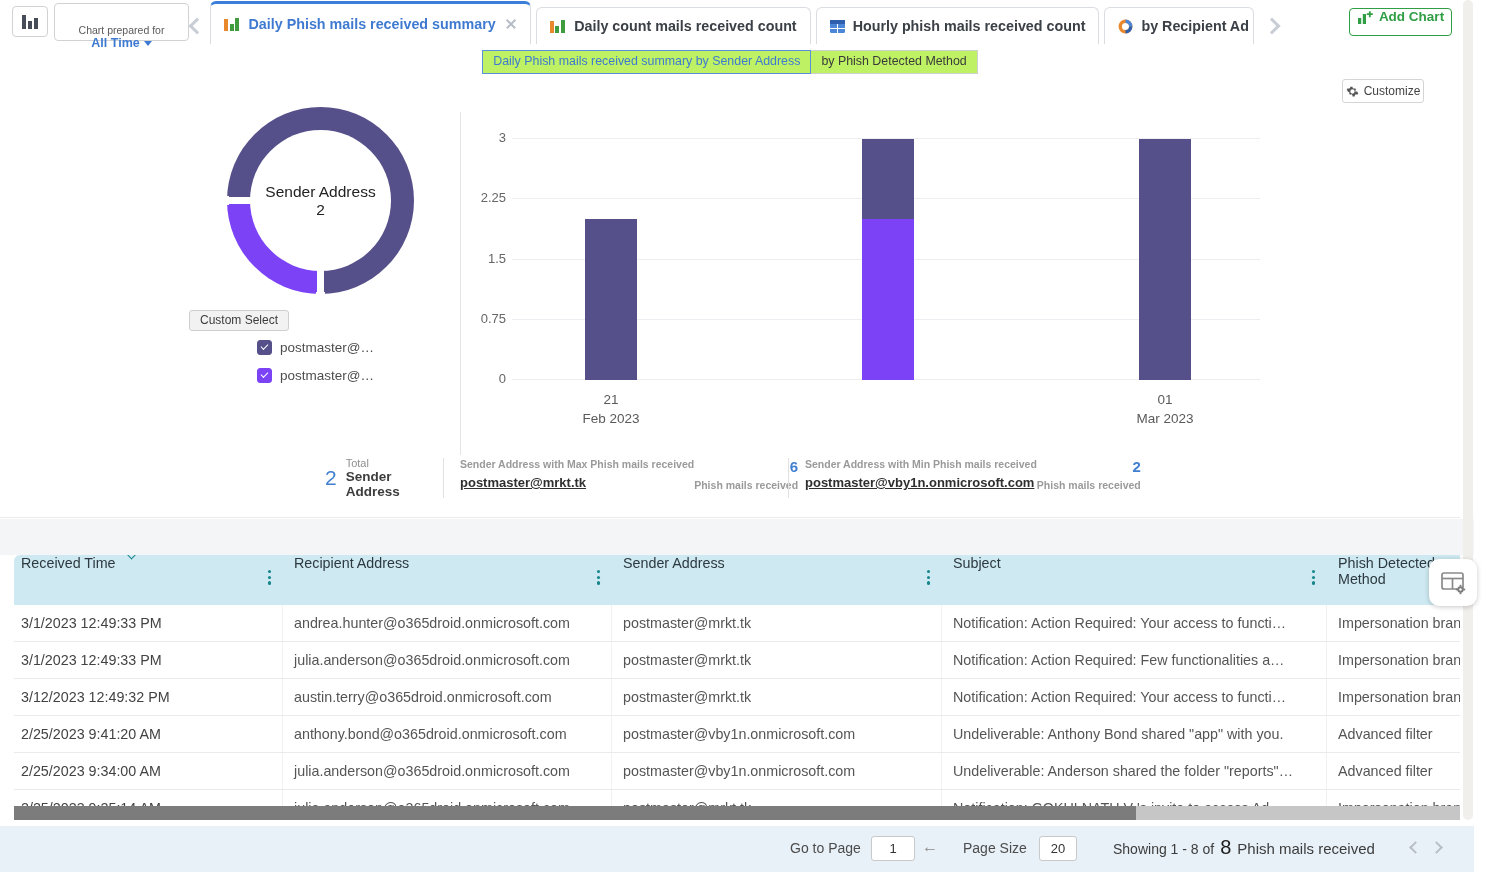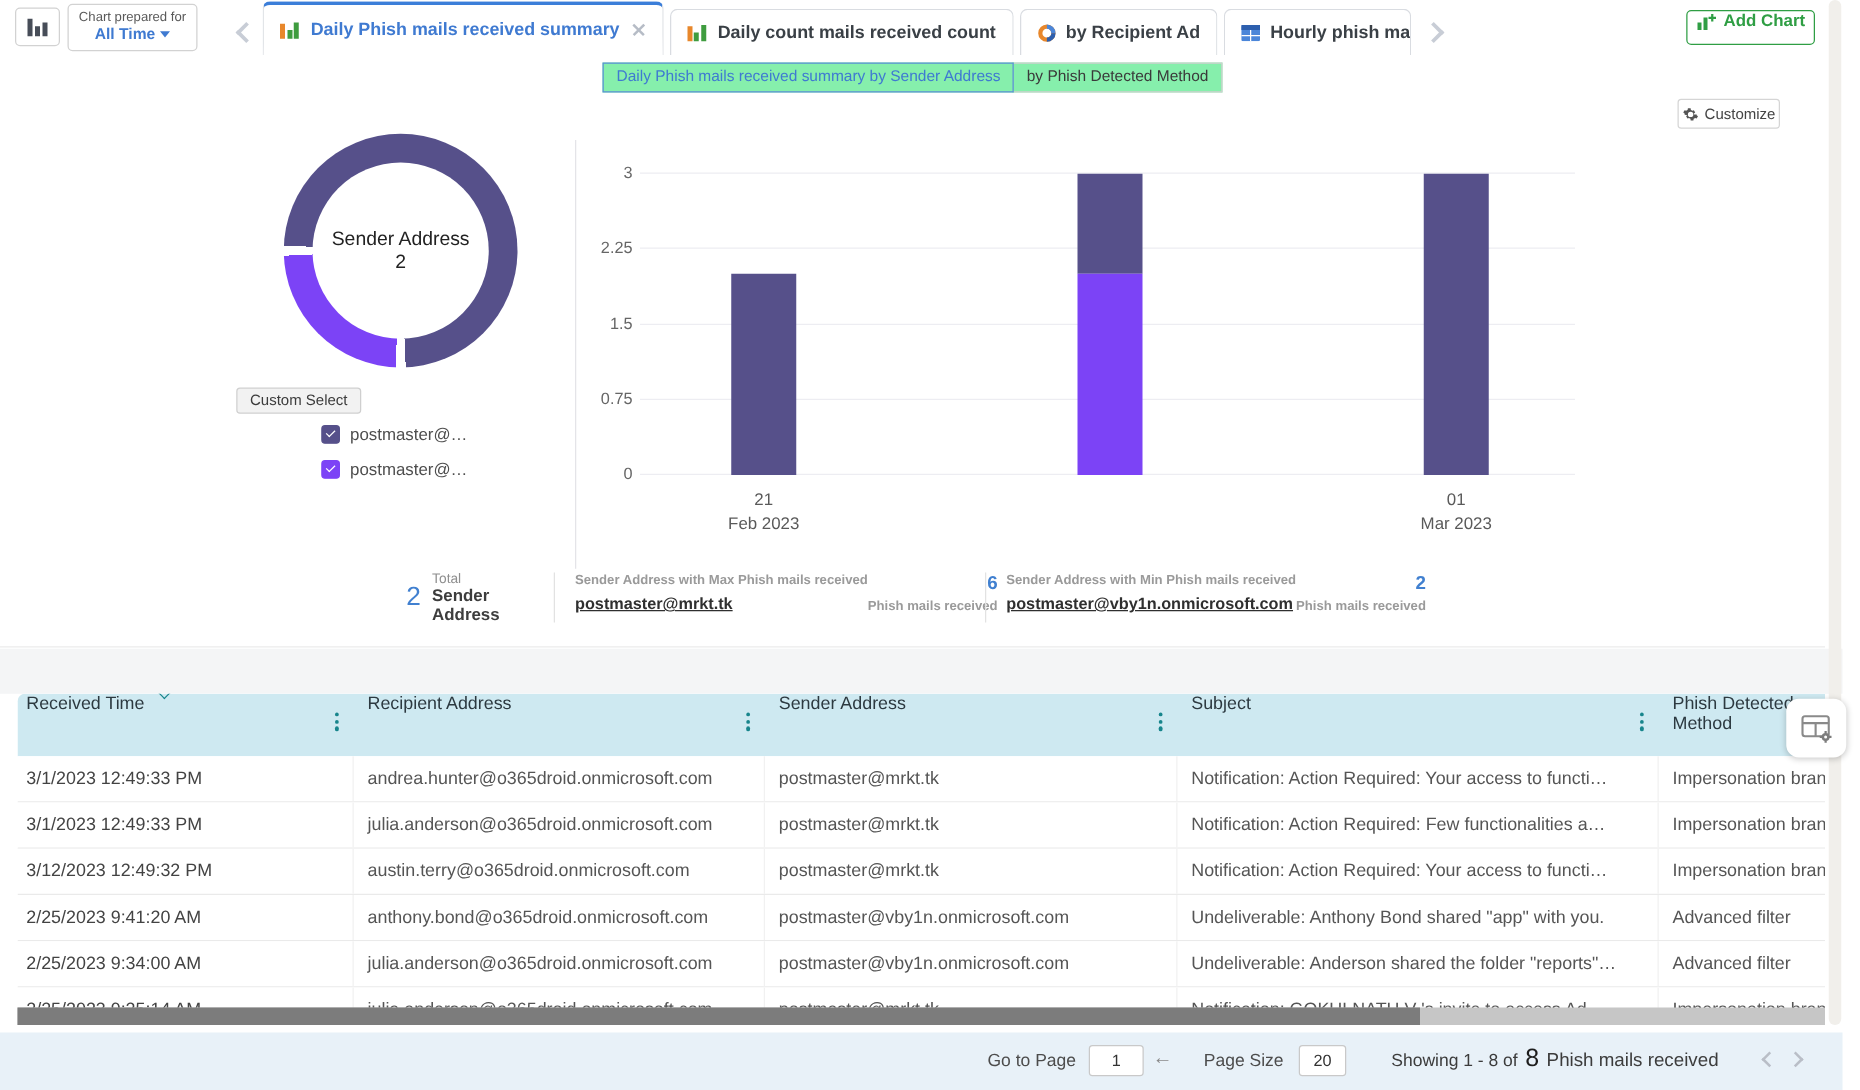--- a/index.html
+++ b/index.html
@@ -10,21 +10,21 @@
   
   .chart-panel { position:absolute; left:0; top:0; width:1460px; height:518px; background:#fff; border-bottom:1px solid #ececec; }
   .gap-strip { position:absolute; left:0; top:519px; width:1474px; height:36px; background:#f4f5f6; }
   .right-strip { position:absolute; left:1463px; top:0; width:10px; height:820px; background:#f1efeb; border-radius:5px; }
 
   
   .btn-charticon { position:absolute; left:12px; top:6px; width:36px; height:31px; border:1px solid #d2d2d2; border-radius:4px; background:#fff; display:flex; align-items:center; justify-content:center; cursor:pointer; }
   .bars3 { display:flex; align-items:flex-end; gap:2px; }
   .bars3 span { width:4px; background:#474d58; display:block; }
   .bars3 .h1{height:14px;} .bars3 .h2{height:8px;} .bars3 .h3{height:11px;}
-  .btn-prepared { position:absolute; left:54px; top:3px; width:104px; height:38px; border:1px solid #d2d2d2; border-radius:4px; background:#fff; text-align:center; padding-top:4px; cursor:pointer; }
+  .btn-prepared { position:absolute; left:54px; top:3px; width:135px; height:38px; border:1px solid #d2d2d2; border-radius:4px; background:#fff; text-align:center; padding-top:20px; cursor:pointer; }
   .prep1 { font-size:10.5px; color:#5a5a5a; }
   .prep2 { font-size:12.5px; color:#3f7ad1; font-weight:700; }
   .caret-down { display:inline-block; width:0; height:0; border-left:4px solid transparent; border-right:4px solid transparent; border-top:5px solid #3f7ad1; margin-left:4px; vertical-align:middle; }
 
   .tabstrip { position:absolute; left:184px; top:0; height:44px; display:flex; align-items:flex-end; }
   .navchev { width:26px; height:36px; display:flex; align-items:center; justify-content:center; cursor:pointer; }
   .chev { display:inline-block; width:12px; height:12px; border-right:3px solid #c8cdd6; border-bottom:3px solid #c8cdd6; }
   .chev.left { transform:rotate(135deg); }
   .chev.right { transform:rotate(-45deg); }
   .tabs { display:flex; align-items:flex-end; }
@@ -35,21 +35,21 @@
   .tabicon .ib { width:4px; display:block; margin-right:1.5px; }
   .i1 { height:12px; background:#e8872b; } .i2 { height:7px; background:#3f9c3f; } .i3 { height:13px; background:#3f9c3f; }
   .tabclose { position:relative; width:12px; height:12px; margin-left:9px; cursor:pointer; }
   .tabclose span { position:absolute; left:0; top:5px; width:12px; height:1.6px; background:#b6bcc6; }
   .xa { transform:rotate(45deg); } .xb { transform:rotate(-45deg); }
 
   .btn-addchart { position:absolute; left:1349px; top:8px; width:103px; height:28px; border:1px solid #2f9e44; border-radius:4px; background:#fff; display:flex; align-items:flex-start; justify-content:center; gap:6px; font-size:13.5px; font-weight:700; color:#2f9e44; cursor:pointer; }
 
   
   .subtabs { position:absolute; left:0; top:50px; width:1460px; display:flex; justify-content:center; }
-  .subtab { height:24px; padding:3px 10px; font-size:12.4px; background:#86efac; border:1px solid #cfcfcf; color:#3a3a3a; white-space:nowrap; cursor:pointer; }
+  .subtab { height:24px; padding:3px 10px; font-size:12.4px; background:#bef264; border:1px solid #cfcfcf; color:#3a3a3a; white-space:nowrap; cursor:pointer; }
   .subtab.active { border:1px solid #5b8fd6; color:#3f7ad1; z-index:2; }
   .subtab + .subtab { margin-left:-1px; }
 
   .btn-customize { position:absolute; left:1342px; top:79px; width:82px; height:24px; border:1px solid #d5d5d5; border-radius:3px; background:#fff; display:flex; align-items:center; justify-content:center; gap:5px; font-size:12px; color:#444; cursor:pointer; }
 
   
   .donut { position:absolute; left:227px; top:107px; width:187px; height:187px; border-radius:50%; }
   .donut-hole { position:absolute; left:23px; top:23px; width:141px; height:141px; border-radius:50%; background:#fff; display:flex; flex-direction:column; align-items:center; justify-content:center; }
   .donut-title { font-size:15.5px; color:#222; }
   .donut-value { font-size:15.5px; color:#222; }
@@ -155,38 +155,38 @@
           <div class="tab">
             <span class="tabicon">
               <span class="ib i1"></span>
               <span class="ib i2"></span>
               <span class="ib i3"></span>
             </span>
             <span class="tablabel">Daily count mails received count</span>
           </div>
           <div class="tab">
             <span class="tabicon">
-              <svg width="15" height="15" viewBox="0 0 20 20">
-                <circle cx="10" cy="10" r="7" fill="none" stroke="#e8872b" stroke-width="4.5"></circle>
-                <path d="M10 3 a7 7 0 0 1 7 7" fill="none" stroke="#4b86d9" stroke-width="4.5"></path>
-                <path d="M17 10 a7 7 0 0 1 -7 7" fill="none" stroke="#2d5fae" stroke-width="4.5"></path>
-              </svg>
-            </span>
-            <span class="tablabel">by Recipient Ad</span>
-          </div>
-          <div class="tab">
-            <span class="tabicon">
               <svg width="15" height="13">
                 <rect width="15" height="13" rx="1.5" fill="#4b86d9"></rect>
                 <rect width="15" height="4" fill="#2d5fae"></rect>
                 <line x1="0" y1="8.5" x2="15" y2="8.5" stroke="#fff"></line>
                 <line x1="7.5" y1="4" x2="7.5" y2="13" stroke="#fff"></line>
               </svg>
             </span>
             <span class="tablabel">Hourly phish mails received count</span>
+          </div>
+          <div class="tab">
+            <span class="tabicon">
+              <svg width="15" height="15" viewBox="0 0 20 20">
+                <circle cx="10" cy="10" r="7" fill="none" stroke="#e8872b" stroke-width="4.5"></circle>
+                <path d="M10 3 a7 7 0 0 1 7 7" fill="none" stroke="#4b86d9" stroke-width="4.5"></path>
+                <path d="M17 10 a7 7 0 0 1 -7 7" fill="none" stroke="#2d5fae" stroke-width="4.5"></path>
+              </svg>
+            </span>
+            <span class="tablabel">by Recipient Ad</span>
           </div>
         </div>
       <div class="navchev">
           <span class="chev right"></span>
         </div>
     </div>
 
     <div class="btn-addchart">
       <svg width="16" height="16" viewBox="0 0 16 16">
           <rect x="1" y="9" width="3.2" height="6" fill="#2f9e44"></rect>

